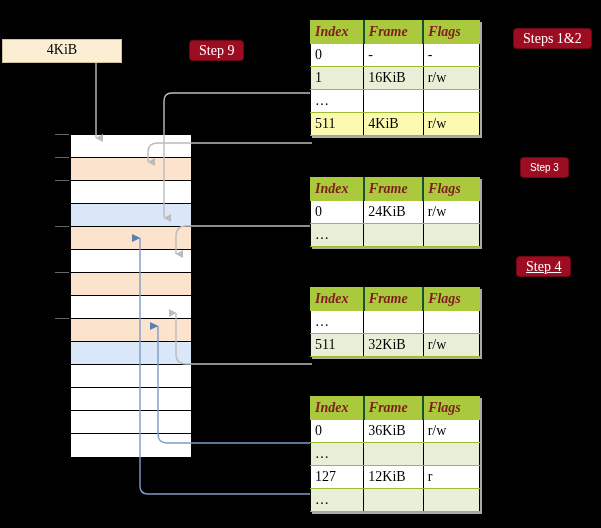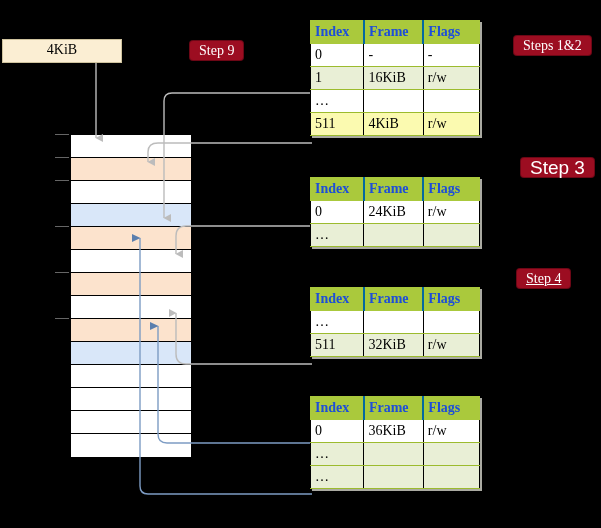--- a/index.html
+++ b/index.html
@@ -7,21 +7,21 @@
        font-family:"Liberation Serif",serif;}
 
   .stage{position:absolute;left:0;top:0;width:601px;height:528px;}
 
   
   .badge{position:absolute;background:#9c0d21;color:#ffffff;
          font-family:"Liberation Serif",serif;font-size:14px;
          text-align:center;line-height:19px;height:19px;
          border-radius:3px;white-space:nowrap;padding:0 9px;
          box-shadow:0 0 0 1px #6d0716;}
-  .badge.sans{font-family:"Liberation Sans",sans-serif;font-size:19px;}
+  .badge.sans{font-family:"Liberation Sans",sans-serif;font-size:10px;}
 
   
   .kib-box{position:absolute;background:#fbeed3;border:1px solid #cfc39e;
            font-family:"Liberation Serif",serif;font-size:14px;color:#000;
            text-align:center;line-height:20px;}
 
   
   .stack{position:absolute;left:70px;top:134px;width:120px;height:281px;
          border:1px solid #000;box-sizing:border-box;background:#fff;}
   .cell{position:absolute;left:0;width:120px;box-sizing:border-box;
@@ -31,23 +31,23 @@
   .cell.last{border-bottom:none;}
   .tick{position:absolute;width:14px;height:0;border-top:1px solid #666;}
 
   
   .ptab{position:absolute;width:170px;border-collapse:collapse;
         font-family:"Liberation Serif",serif;font-size:14px;color:#000;
         box-shadow:2px 2px 0 0 rgba(200,200,190,.85);background:#fff;}
   .ptab td,.ptab th{border:1px solid #9cbb2e;padding:1px 4px;
         height:23px;box-sizing:border-box;text-align:left;
         font-weight:normal;vertical-align:middle;overflow:hidden;}
-  .ptab th{background:#aac93c;color:#1d4ed8;font-weight:bold;
-           border-color:#aac93c;}
-  .ptab th+th{border-left:2px solid #0369a1;}
+  .ptab th{background:#aac93c;color:#7f1d1d;font-weight:bold;
+           border-color:#aac93c;font-style:italic;}
+  .ptab th+th{border-left:2px solid #14532d;}
   .ptab td{border-left:1px solid #000;border-right:1px solid #000;}
   .ptab tr.odd td{background:#ffffff;}
   .ptab tr.even td{background:#e9efd6;}
   .ptab td.hl{background:#fbfab0 !important;}
   .c-index{width:56px;} .c-frame{width:62px;} .c-flags{width:60px;}
 
   svg.wires{position:absolute;left:0;top:0;width:601px;height:528px;
             overflow:visible;pointer-events:none;}
 </style>
 </head>
@@ -102,23 +102,23 @@
 
     <path d="M312,443 L167,443 Q158,443 158,434 L158,326" fill="none" stroke="#7d9cc4" stroke-width="1.4" marker-end="url(#ah-b)"></path>
 
     <path d="M312,494 L148,494 Q140,494 140,486 L140,238" fill="none" stroke="#7d9cc4" stroke-width="1.4" marker-end="url(#ah-b)"></path>
   </svg>
 
   <div class="kib-box" id="kibbox" style="left: 2px; top: 39px; width: 118px; height: 22px;"><span>4KiB</span></div>
 
   <div id="badges">
       <div class="badge" style="left: 190px; top: 41px;"><span>Step 9</span></div>
-      <div class="badge" style="left: 514px; top: 36px;"><span>Steps 1&amp;2</span></div>
+      <div class="badge" style="left: 514px; top: 29px;"><span>Steps 1&amp;2</span></div>
       <div class="badge sans" style="left: 521px; top: 158px;"><span>Step 3</span></div>
-      <div class="badge" style="left: 517px; top: 269px; text-decoration: underline;"><span>Step 4</span></div>
+      <div class="badge" style="left: 517px; top: 257px; text-decoration: underline;"><span>Step 4</span></div>
     </div>
 
   <div id="tables">
       <table class="ptab" style="left: 310px; top: 20px;">
         <thead>
           <tr>
             <th class="c-index">Index</th>
             <th class="c-frame">Frame</th>
             <th class="c-flags">Flags</th>
           </tr>
@@ -200,20 +200,25 @@
           <tr class="odd">
             <td class="c-index">0</td>
             <td class="c-frame">36KiB</td>
             <td class="c-flags">r/w</td>
           </tr>
           <tr class="even">
             <td class="c-index">…</td>
             <td class="c-frame"></td>
             <td class="c-flags"></td>
           </tr>
+          <tr class="odd">
+            <td class="c-index">127</td>
+            <td class="c-frame">12KiB</td>
+            <td class="c-flags">r</td>
+          </tr>
           <tr class="even">
             <td class="c-index">…</td>
             <td class="c-frame"></td>
             <td class="c-flags"></td>
           </tr>
         </tbody>
       </table>
     </div>
 
 </div>

